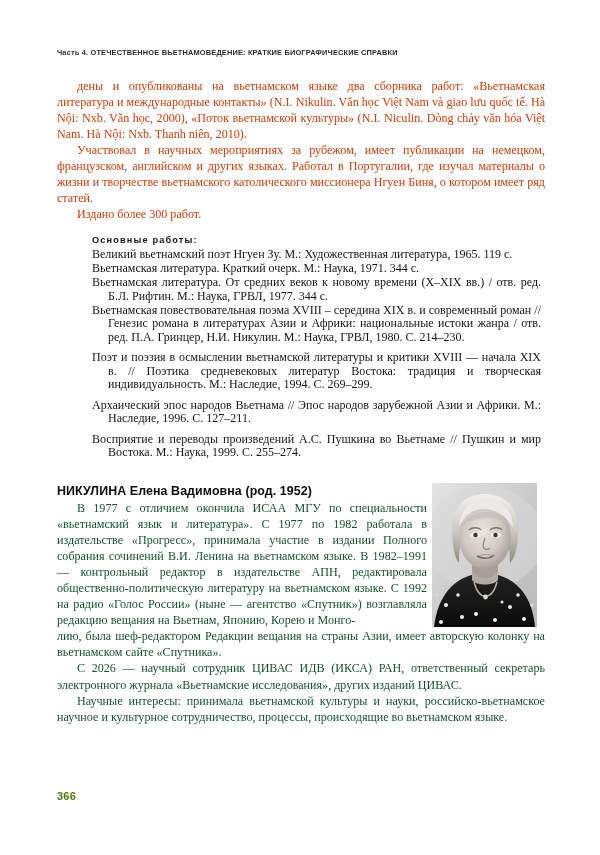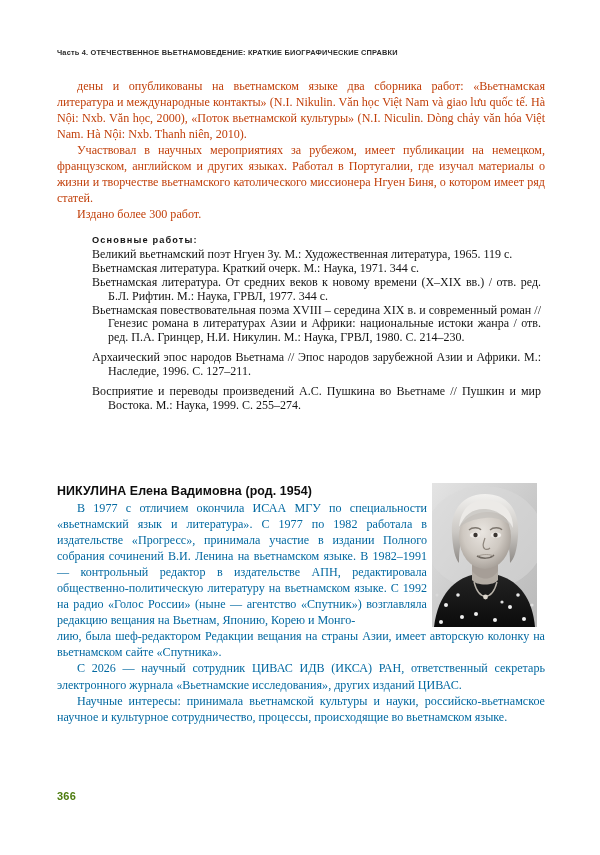--- a/index.html
+++ b/index.html
@@ -100,21 +100,21 @@
   .bio-wrap-narrow {
     width: 370px;
   }
   p.bio-par {
     margin: 0;
     font-size: 12.1px;
     line-height: 16.05px;
     text-align: justify;
     text-justify: inter-word;
     text-indent: 20px;
-    color: #0369a1;
+    color: #14532d;
   }
   p.bio-par.cont { text-indent: 0; }
 
   
   .portrait {
     position: absolute;
     left: 432px;
     top: 483px;
     width: 105px;
     height: 144px;
@@ -150,28 +150,29 @@
 
     <p class="body-par">Издано более 300 работ.</p>
 
     <div class="works-block">
       <div class="works-title">Основные работы:</div>
 
       <div class="work-entry">Великий вьетнамский поэт Нгуен Зу. М.: Художественная литература, 1965. 119 с.</div>
       <div class="work-entry">Вьетнамская литература. Краткий очерк. М.: Наука, 1971. 344 с.</div>
       <div class="work-entry">Вьетнамская литература. От средних веков к новому времени (X–XIX вв.) / отв. ред. Б.Л. Рифтин. М.: Наука, ГРВЛ, 1977. 344 с.</div>
       <div class="work-entry">Вьетнамская повествовательная поэма XVIII – середина XIX в. и современный роман // Генезис романа в литературах Азии и Африки: национальные истоки жанра / отв. ред. П.А. Гринцер, Н.И. Никулин. М.: Наука, ГРВЛ, 1980. С. 214–230.</div>
+      <div class="work-entry gap">Поэт и поэзия в осмыслении вьетнамской литературы и критики XVIII — начала XIX в. // Поэтика средневековых литератур Востока: традиция и творческая индивидуальность. М.: Наследие, 1994. С. 269–299.</div>
       <div class="work-entry gap">Архаический эпос народов Вьетнама // Эпос народов зарубежной Азии и Африки. М.: Наследие, 1996. С. 127–211.</div>
       <div class="work-entry gap">Восприятие и переводы произведений А.С. Пушкина во Вьетнаме // Пушкин и мир Востока. М.: Наука, 1999. С. 255–274.</div>
     </div>
 
   </div>
 
   <div class="bio-section">
-    <div class="bio-heading">НИКУЛИНА Елена Вадимовна (род. 1954)</div>
+    <div class="bio-heading">НИКУЛИНА Елена Вадимовна (род. 1952)</div>
 
     <div class="bio-wrap-narrow">
       <p class="bio-par">В 1977 с отличием окончила ИСАА МГУ по специальности «вьетнамский язык и литература». С 1977 по 1982 работала в издательстве «Прогресс», принимала участие в издании Полного собрания сочинений В.И. Ленина на вьетнамском языке. В 1982–1991 — контрольный редактор в издательстве АПН, редактировала общественно-политическую литературу на вьетнамском языке. С 1992 на радио «Голос России» (ныне — агентство «Спутник») возглавляла редакцию вещания на Вьетнам, Японию, Корею и Монго-</p>
     </div>
 
     <p class="bio-par cont">лию, была шеф-редактором Редакции вещания на страны Азии, имеет авторскую колонку на вьетнамском сайте «Спутника».</p>
 
     <p class="bio-par">С 2026 — научный сотрудник ЦИВАС ИДВ (ИКСА) РАН, ответственный секретарь электронного журнала «Вьетнамские исследования», других изданий ЦИВАС.</p>
 
     <p class="bio-par">Научные интересы: принимала вьетнамской культуры и науки, российско-вьетнамское научное и культурное сотрудничество, процессы, происходящие во вьетнамском языке.</p>

